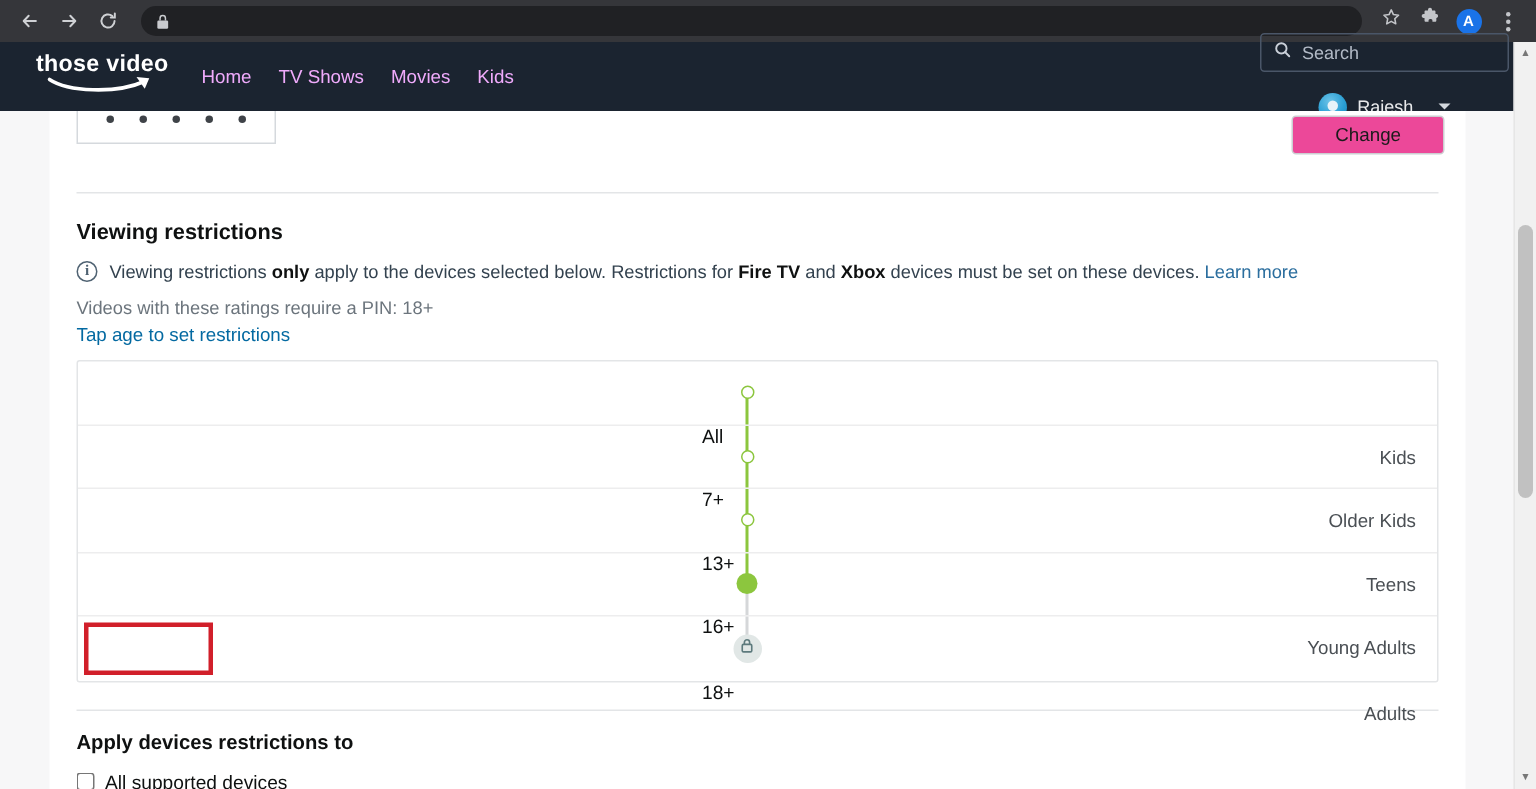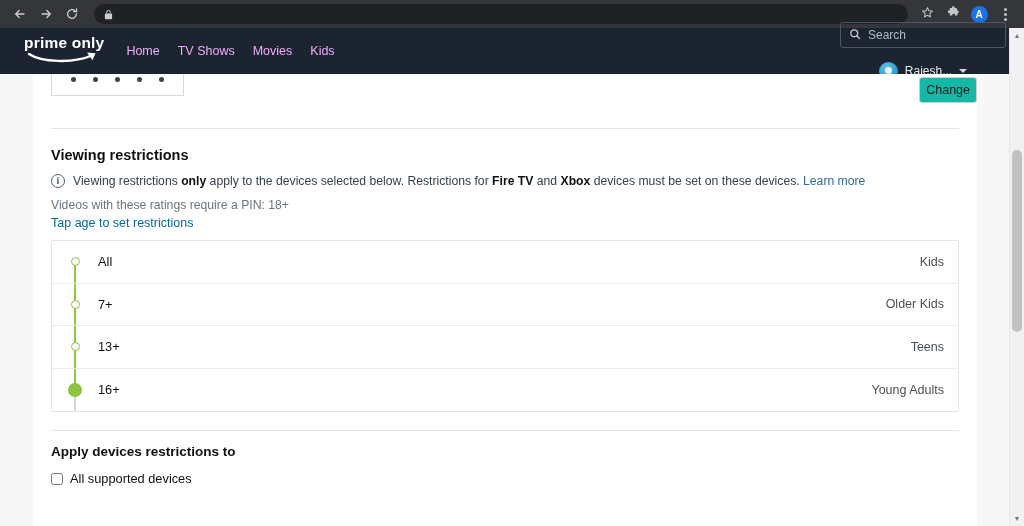--- a/index.html
+++ b/index.html
@@ -184,26 +184,26 @@
   }
   .pin-box i {
     width: 5px; height: 5px;
     border-radius: 50%;
     background: #3f4348;
     display: block;
     margin-top: 4px;
   }
   .change-btn {
     position: absolute;
-    right: 0;
+    right: 14px;
     top: 3px;
-    background: #14b8a6;
+    background: #ec4899;
     border: 1px solid #ccced1;
     border-radius: 3px;
-    padding: 5px 6px;
+    padding: 5px 28px;
     font-size: 12.5px;
     color: #1b1b1b;
     font-family: "Liberation Sans", sans-serif;
     cursor: pointer;
   }
   .divider {
     height: 1px;
     background: #e3e5e7;
     margin: 0 18px;
   }
@@ -257,20 +257,21 @@
     border-radius: 2px;
     margin-bottom: 18px;
   }
   .rating-row {
     position: relative;
     height: 42.5px;
     display: flex;
     align-items: center;
     padding: 0 14px 0 0;
     border-bottom: 1px solid #ededee;
+    flex-direction: column;
   }
   .rating-row:last-child { border-bottom: none; }
   .rating-marker {
     position: relative;
     width: 46px;
     flex: none;
     height: 100%;
     display: flex;
     align-items: center;
     justify-content: center;
@@ -437,21 +438,21 @@
           <i></i>
           <i></i>
           <i></i>
         </span>
     </div>
   </div>
 </div>
 
 <div class="pv-header">
   <div class="pv-logo">
-    <span class="pv-logo-text">prime only</span>
+    <span class="pv-logo-text">those video</span>
     <span class="pv-smile">
       <svg width="74" height="12" viewBox="0 0 74 12" fill="none">
           <path d="M2 3C14 11 46 13 66 4" stroke="#ffffff" stroke-width="2.4" stroke-linecap="round"></path>
           <path d="M60 1.4L68.5 2.2 65.5 9.2z" fill="#ffffff"></path>
         </svg>
     </span>
   </div>
 
   <nav class="pv-nav">
     <a href="#">Home</a>
@@ -539,20 +540,36 @@
         <div class="rating-row">
           <div class="rating-marker">
             <span class="track" style="bottom:50%"></span>
             <span class="track gray" style="top:50%"></span>
             <span class="dot-filled"></span>
           </div>
           <span class="rating-age">16+</span>
           <span class="rating-desc">Young Adults</span>
         </div>
 
+        <div class="rating-row">
+          <div class="highlight-box"></div>
+          <div class="rating-marker">
+            <span class="track gray" style="bottom:50%"></span>
+            <span class="dot-lock">
+              <span>
+                <svg width="10" height="11" viewBox="0 0 12 13" fill="none" stroke="#5d7a7d" stroke-width="1.3">
+                    <rect x="2.2" y="5.4" width="7.6" height="6" rx="1"></rect>
+                    <path d="M3.9 5.4V3.8a2.1 2.1 0 0 1 4.2 0v1.6"></path>
+                  </svg>
+              </span>
+            </span>
+          </div>
+          <span class="rating-age">18+</span>
+          <span class="rating-desc">Adults</span>
+        </div>
 
       </div>
 
       <div class="divider" style="margin:0 0 13px 0;"></div>
 
       <div class="apply-title">Apply devices restrictions to</div>
 
       <label class="checkbox-row">
         <input type="checkbox" style="">
         <span>All supported devices</span>

